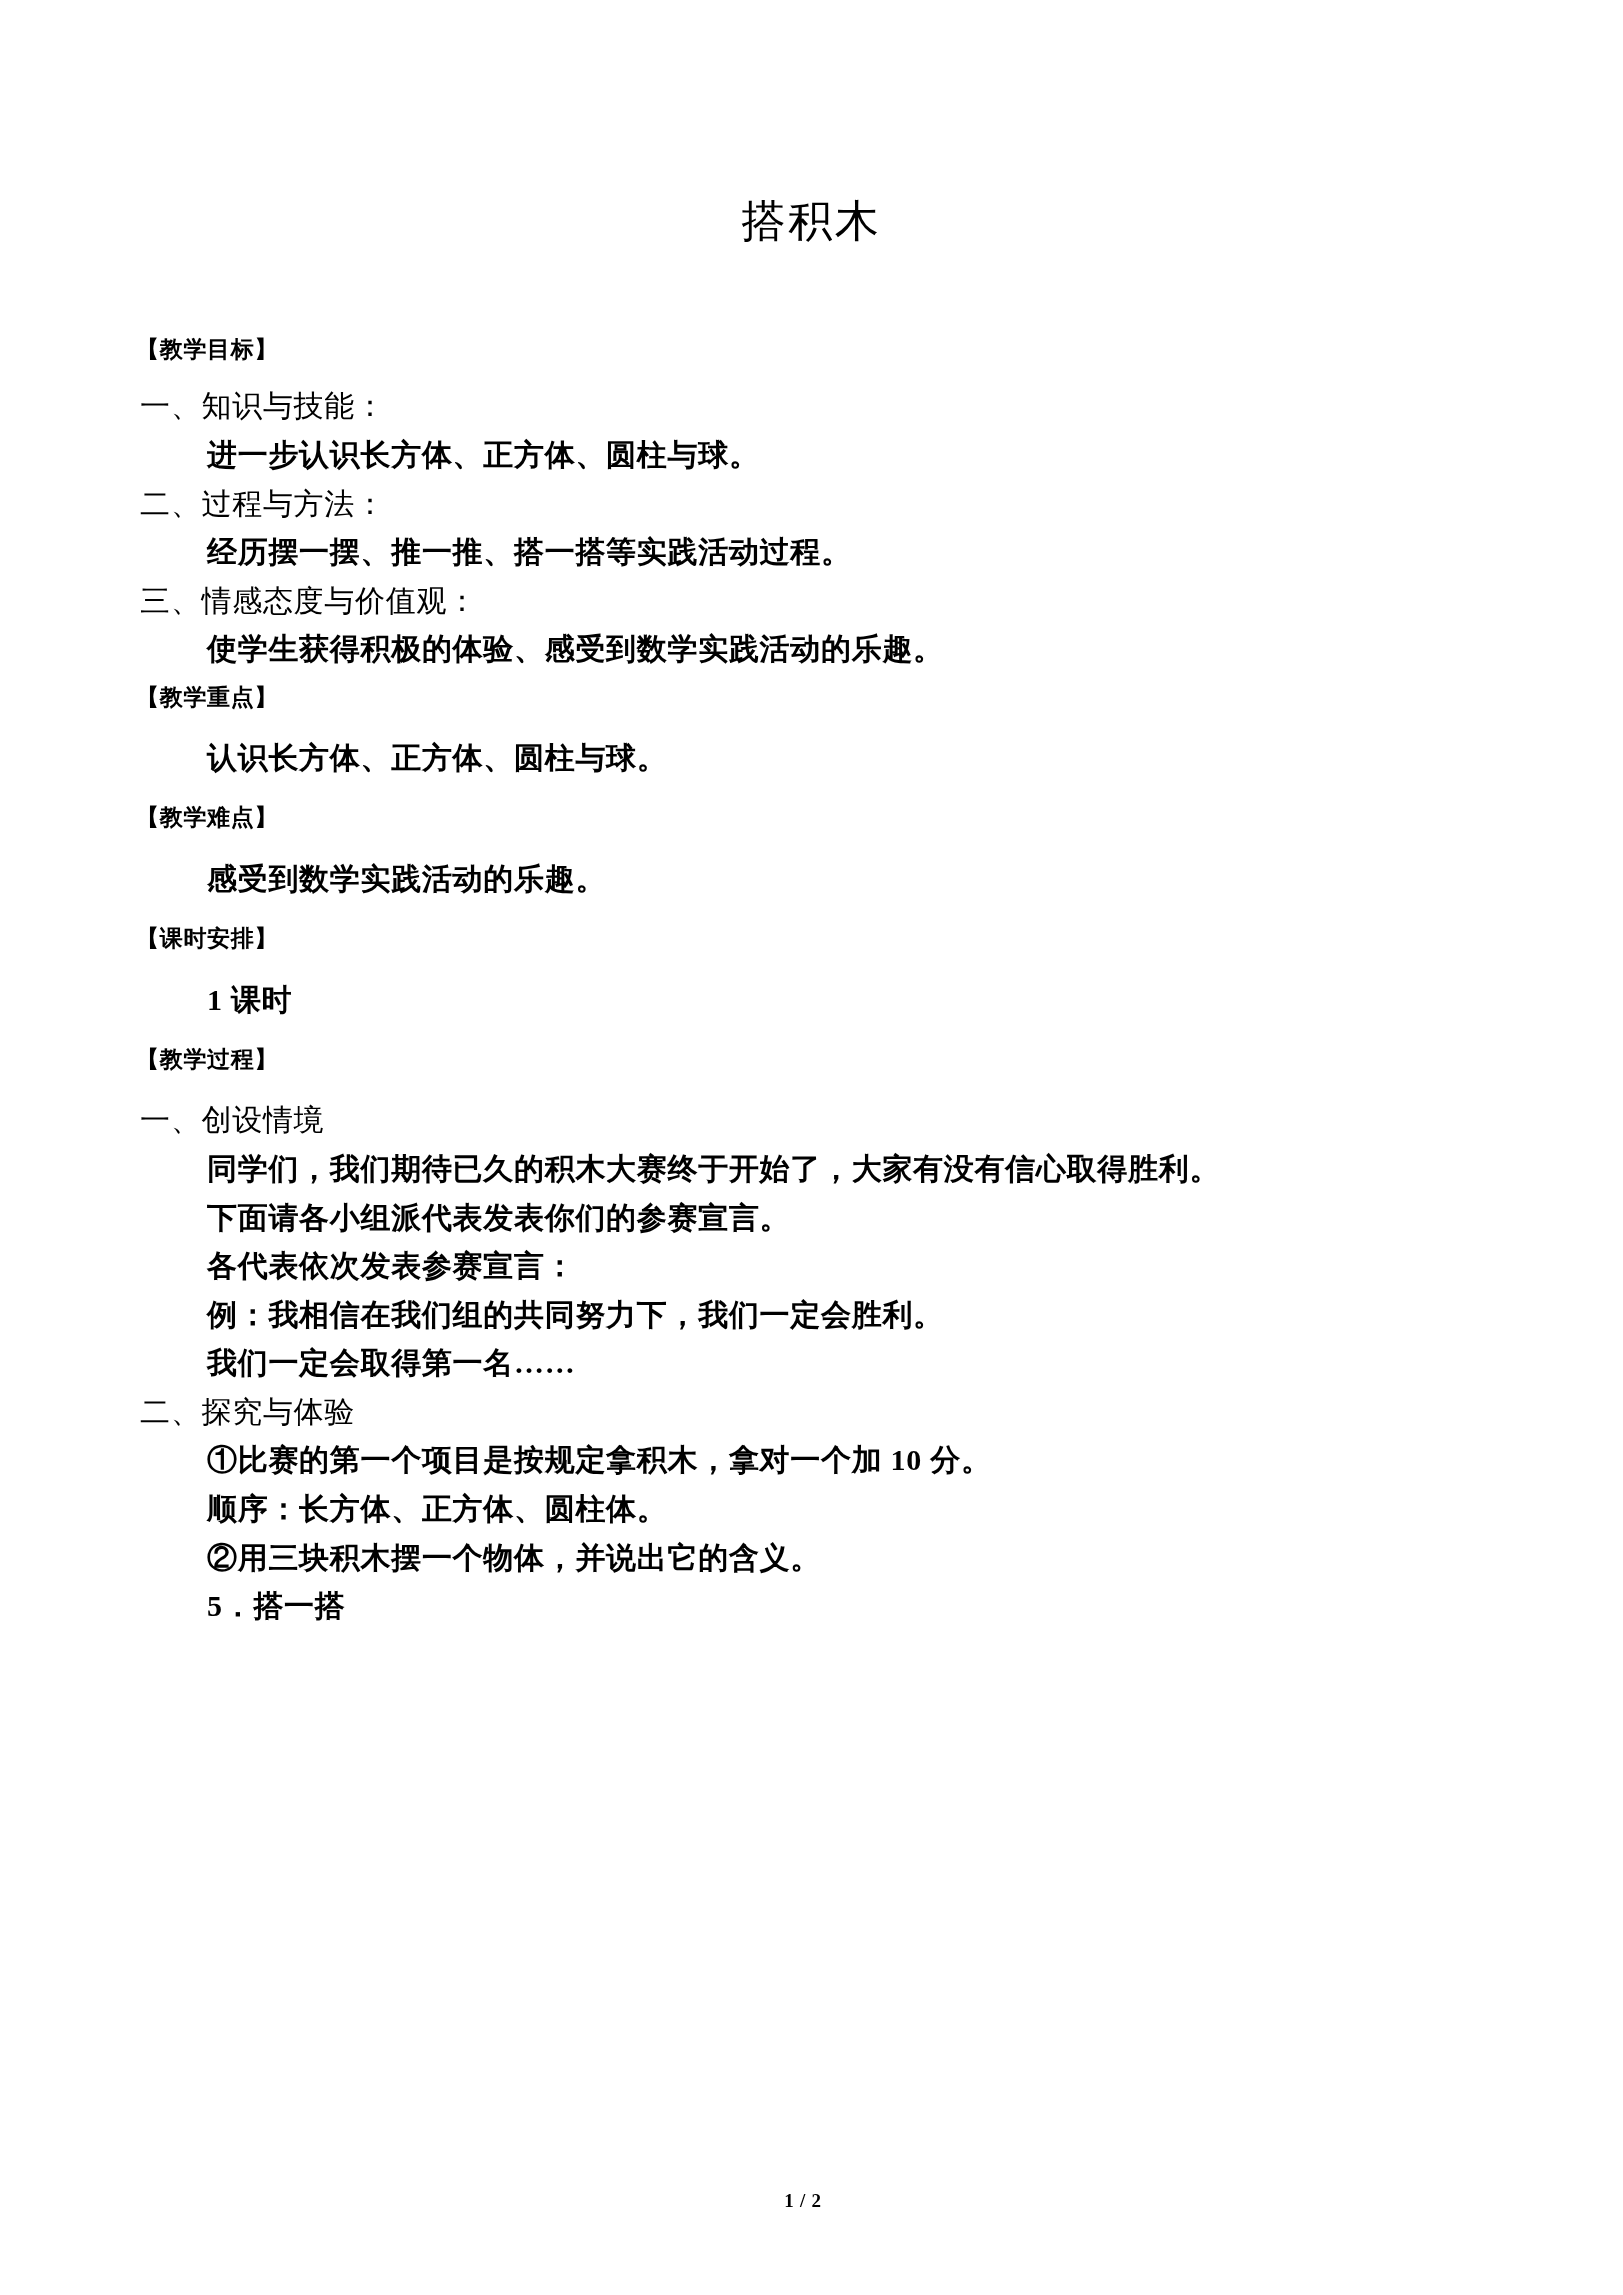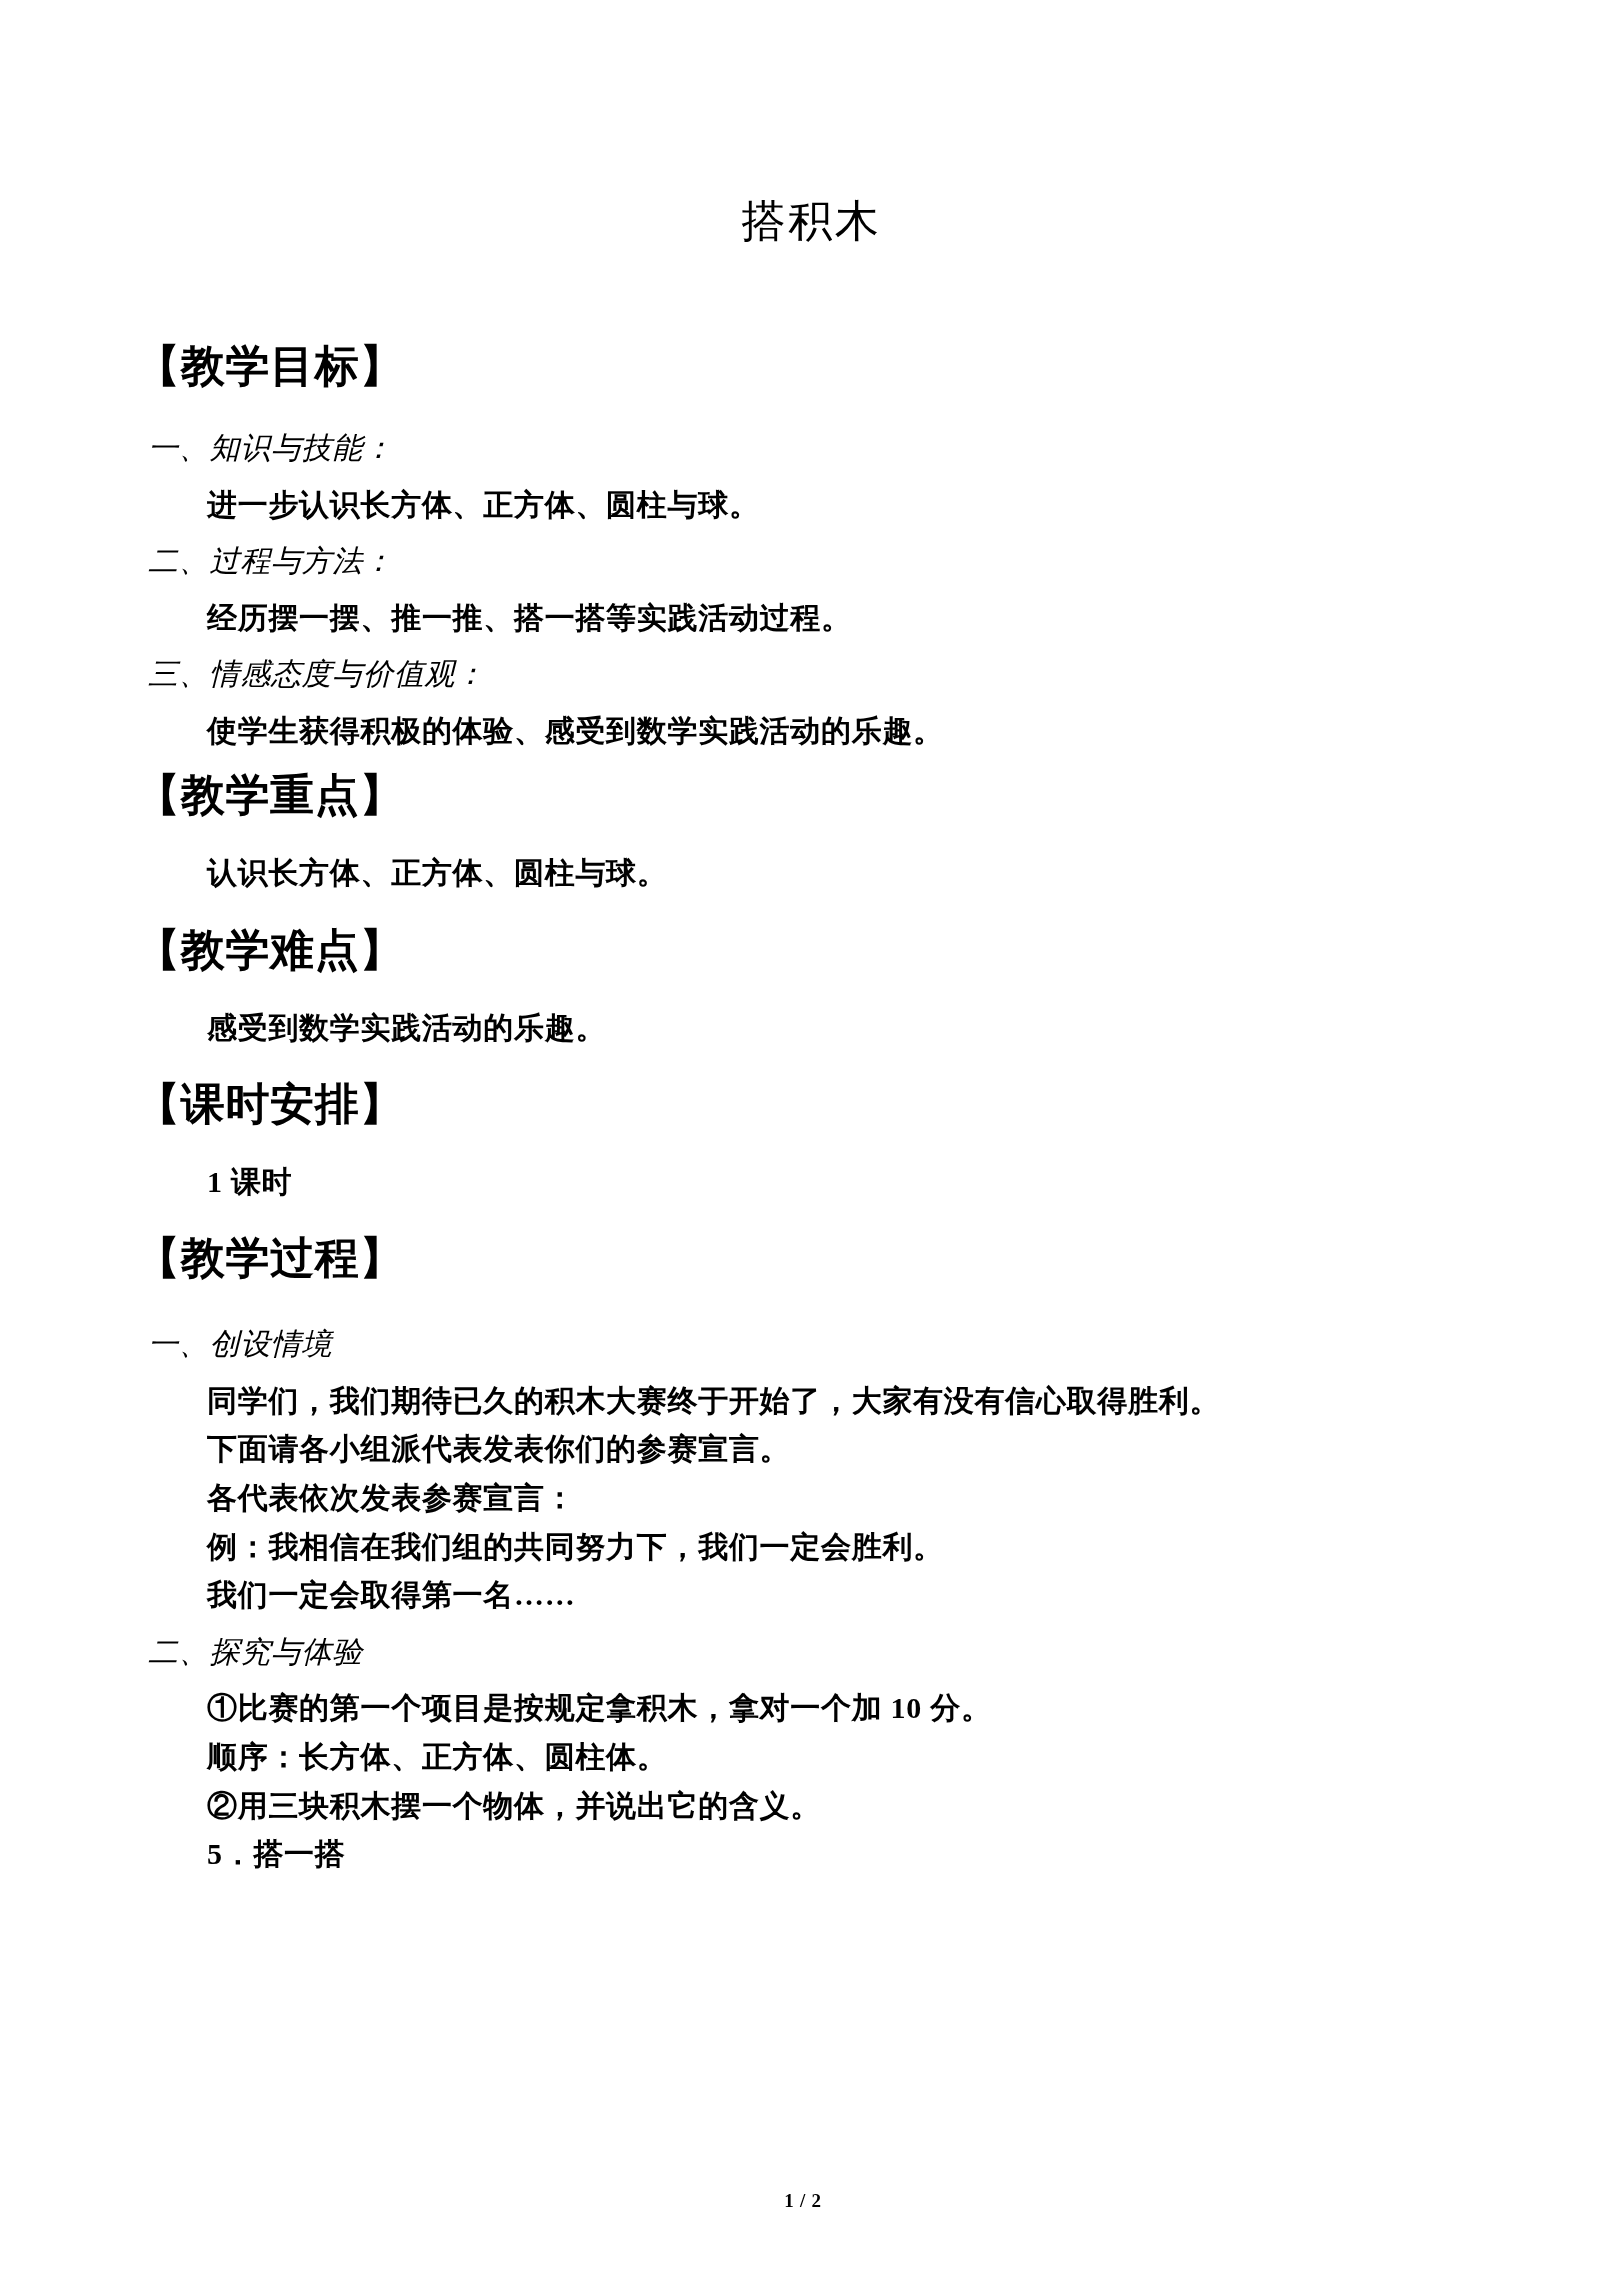--- a/index.html
+++ b/index.html
@@ -25,34 +25,33 @@
   }
   .doc-title {
     text-align: center;
     font-size: 44px;
     font-weight: normal;
     letter-spacing: 2.7px;
     margin: 20.5px 0 0 0;
     line-height: 1.4;
   }
   .section-heading {
-    font-size: 44px;
+    font-size: 23px;
     font-weight: bold;
     margin: 0 0 0 0;
     padding: 0;
     line-height: 1.6;
     letter-spacing: 0.7px;
   }
   .level1 {
     font-size: 30px;
     line-height: 1.62;
-    margin: 8px;
+    margin: 0;
     padding-left: 4.1px;
     letter-spacing: 0.7px;
-    font-style: italic;
   }
   .indent-sub {
     font-size: 30px;
     line-height: 1.62;
     margin: 0;
     padding-left: 71px;
     letter-spacing: 0.7px;
     font-weight: bold;
   }
   .gap-title {

